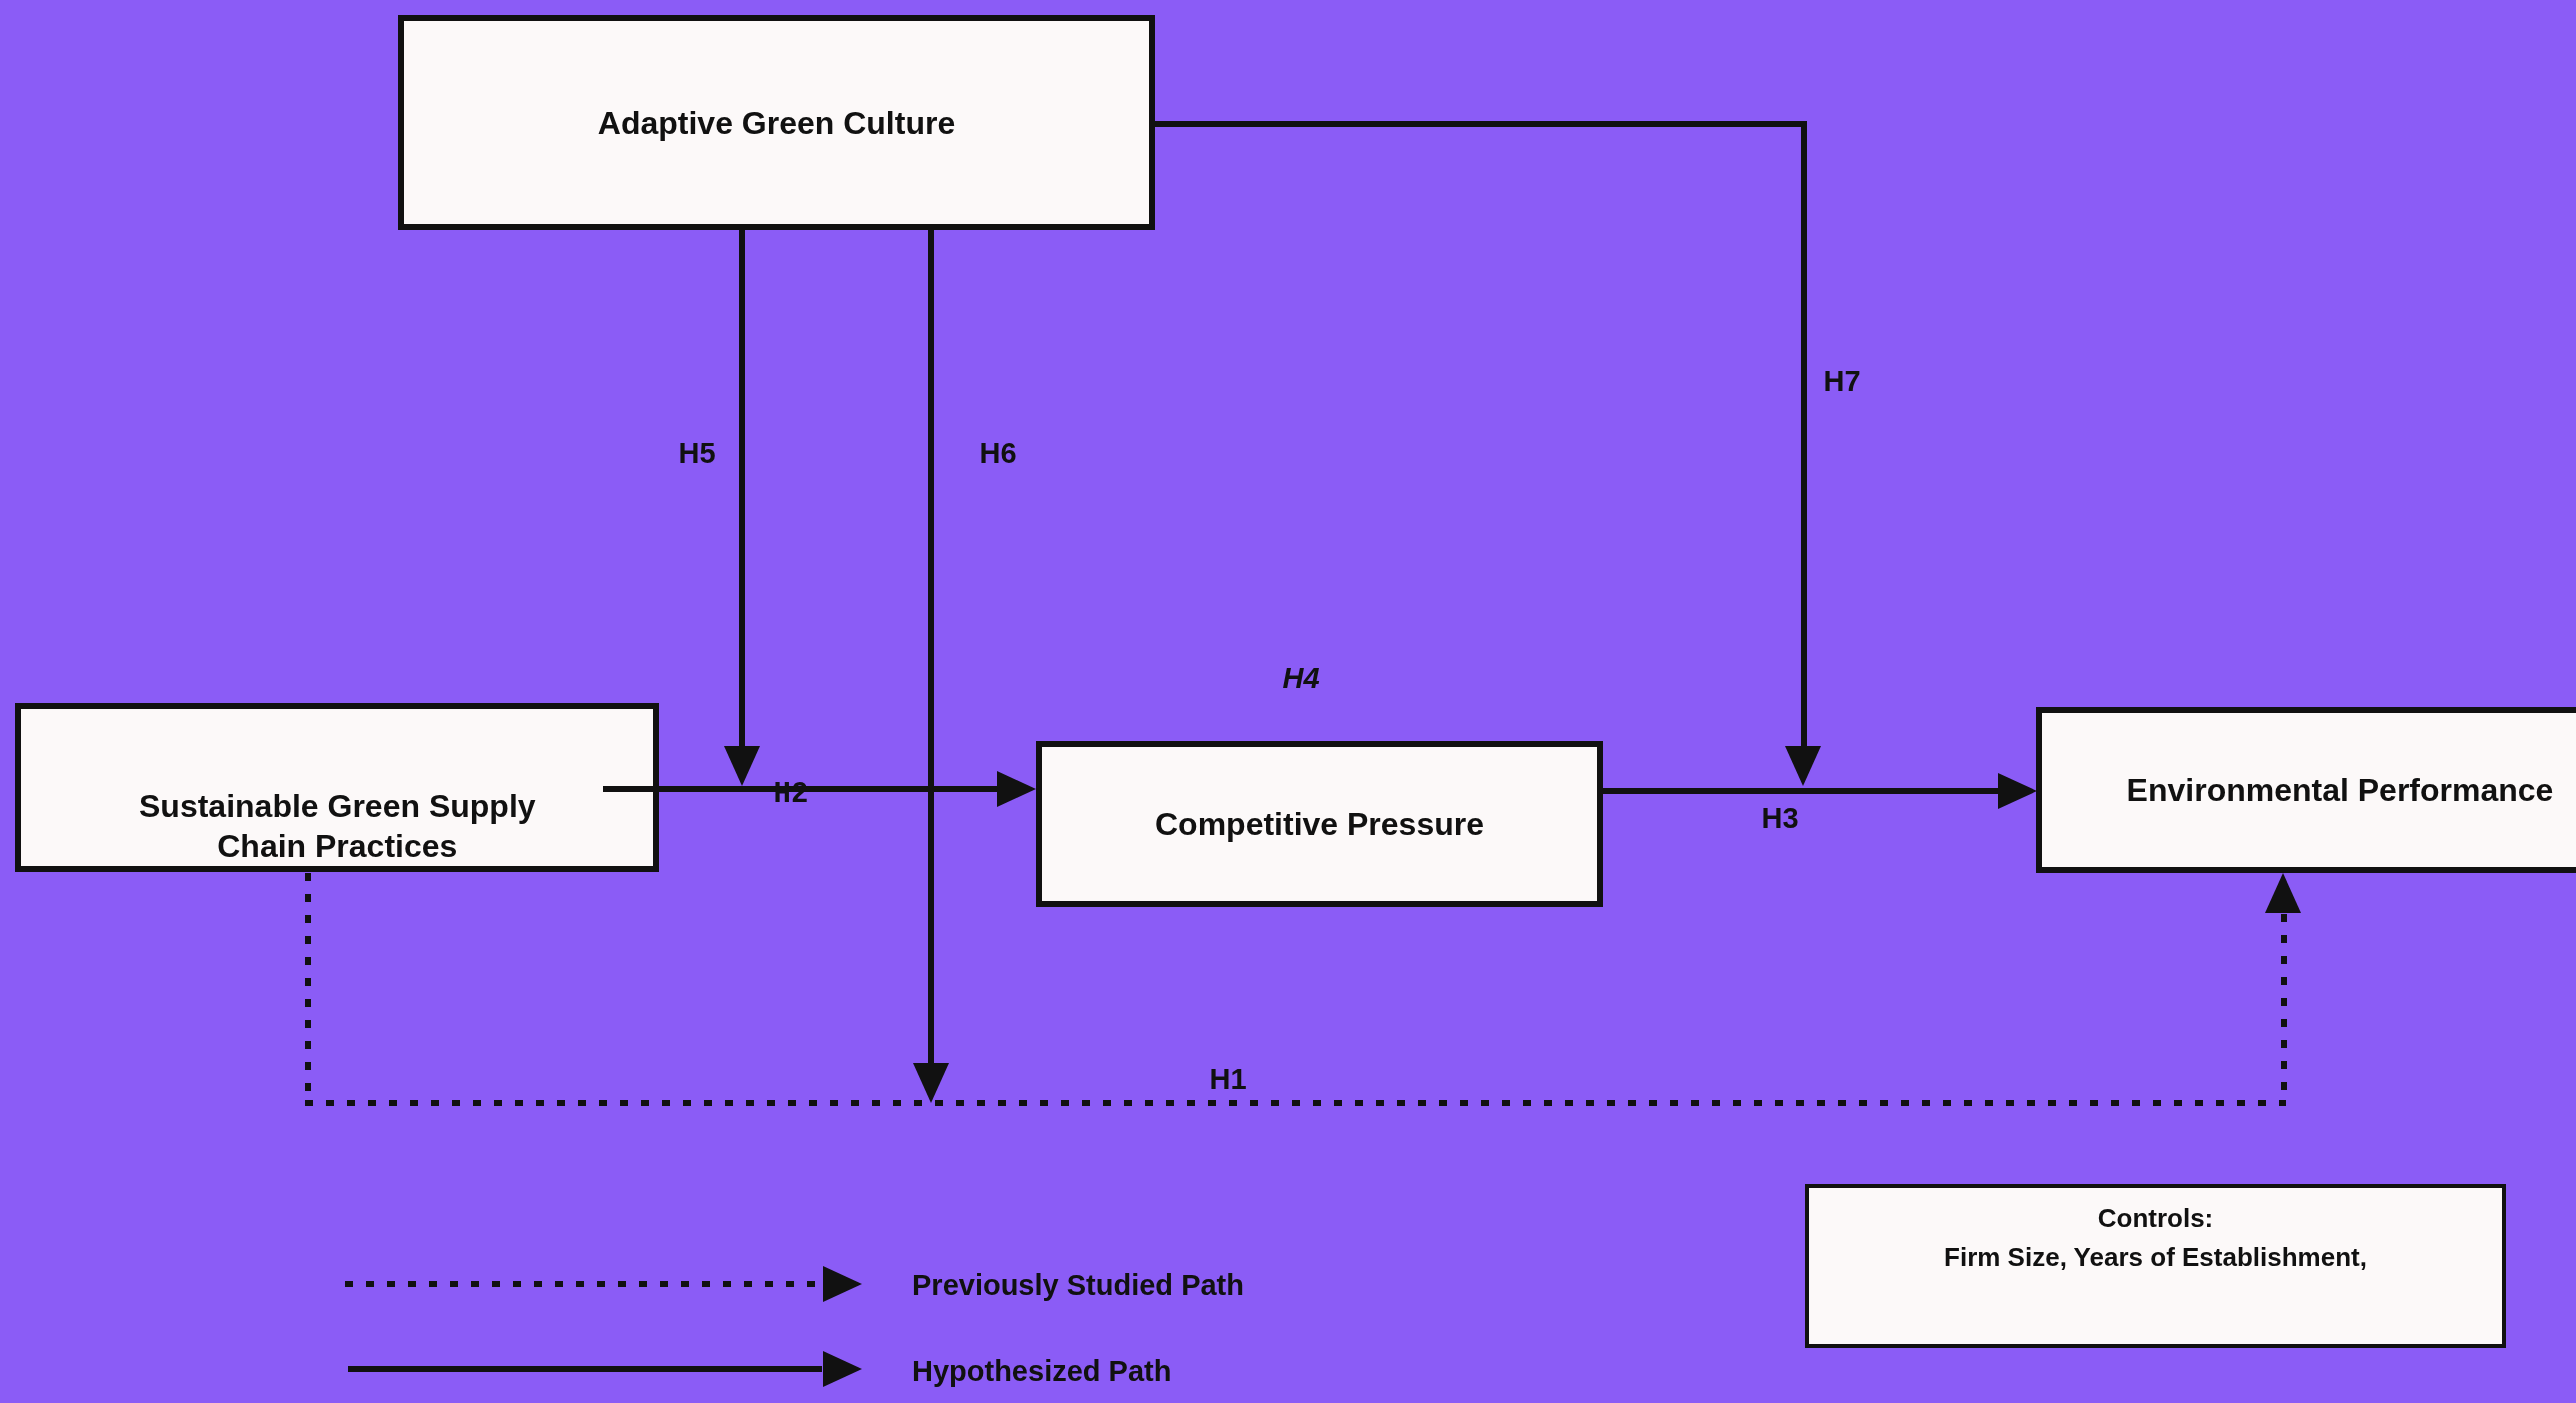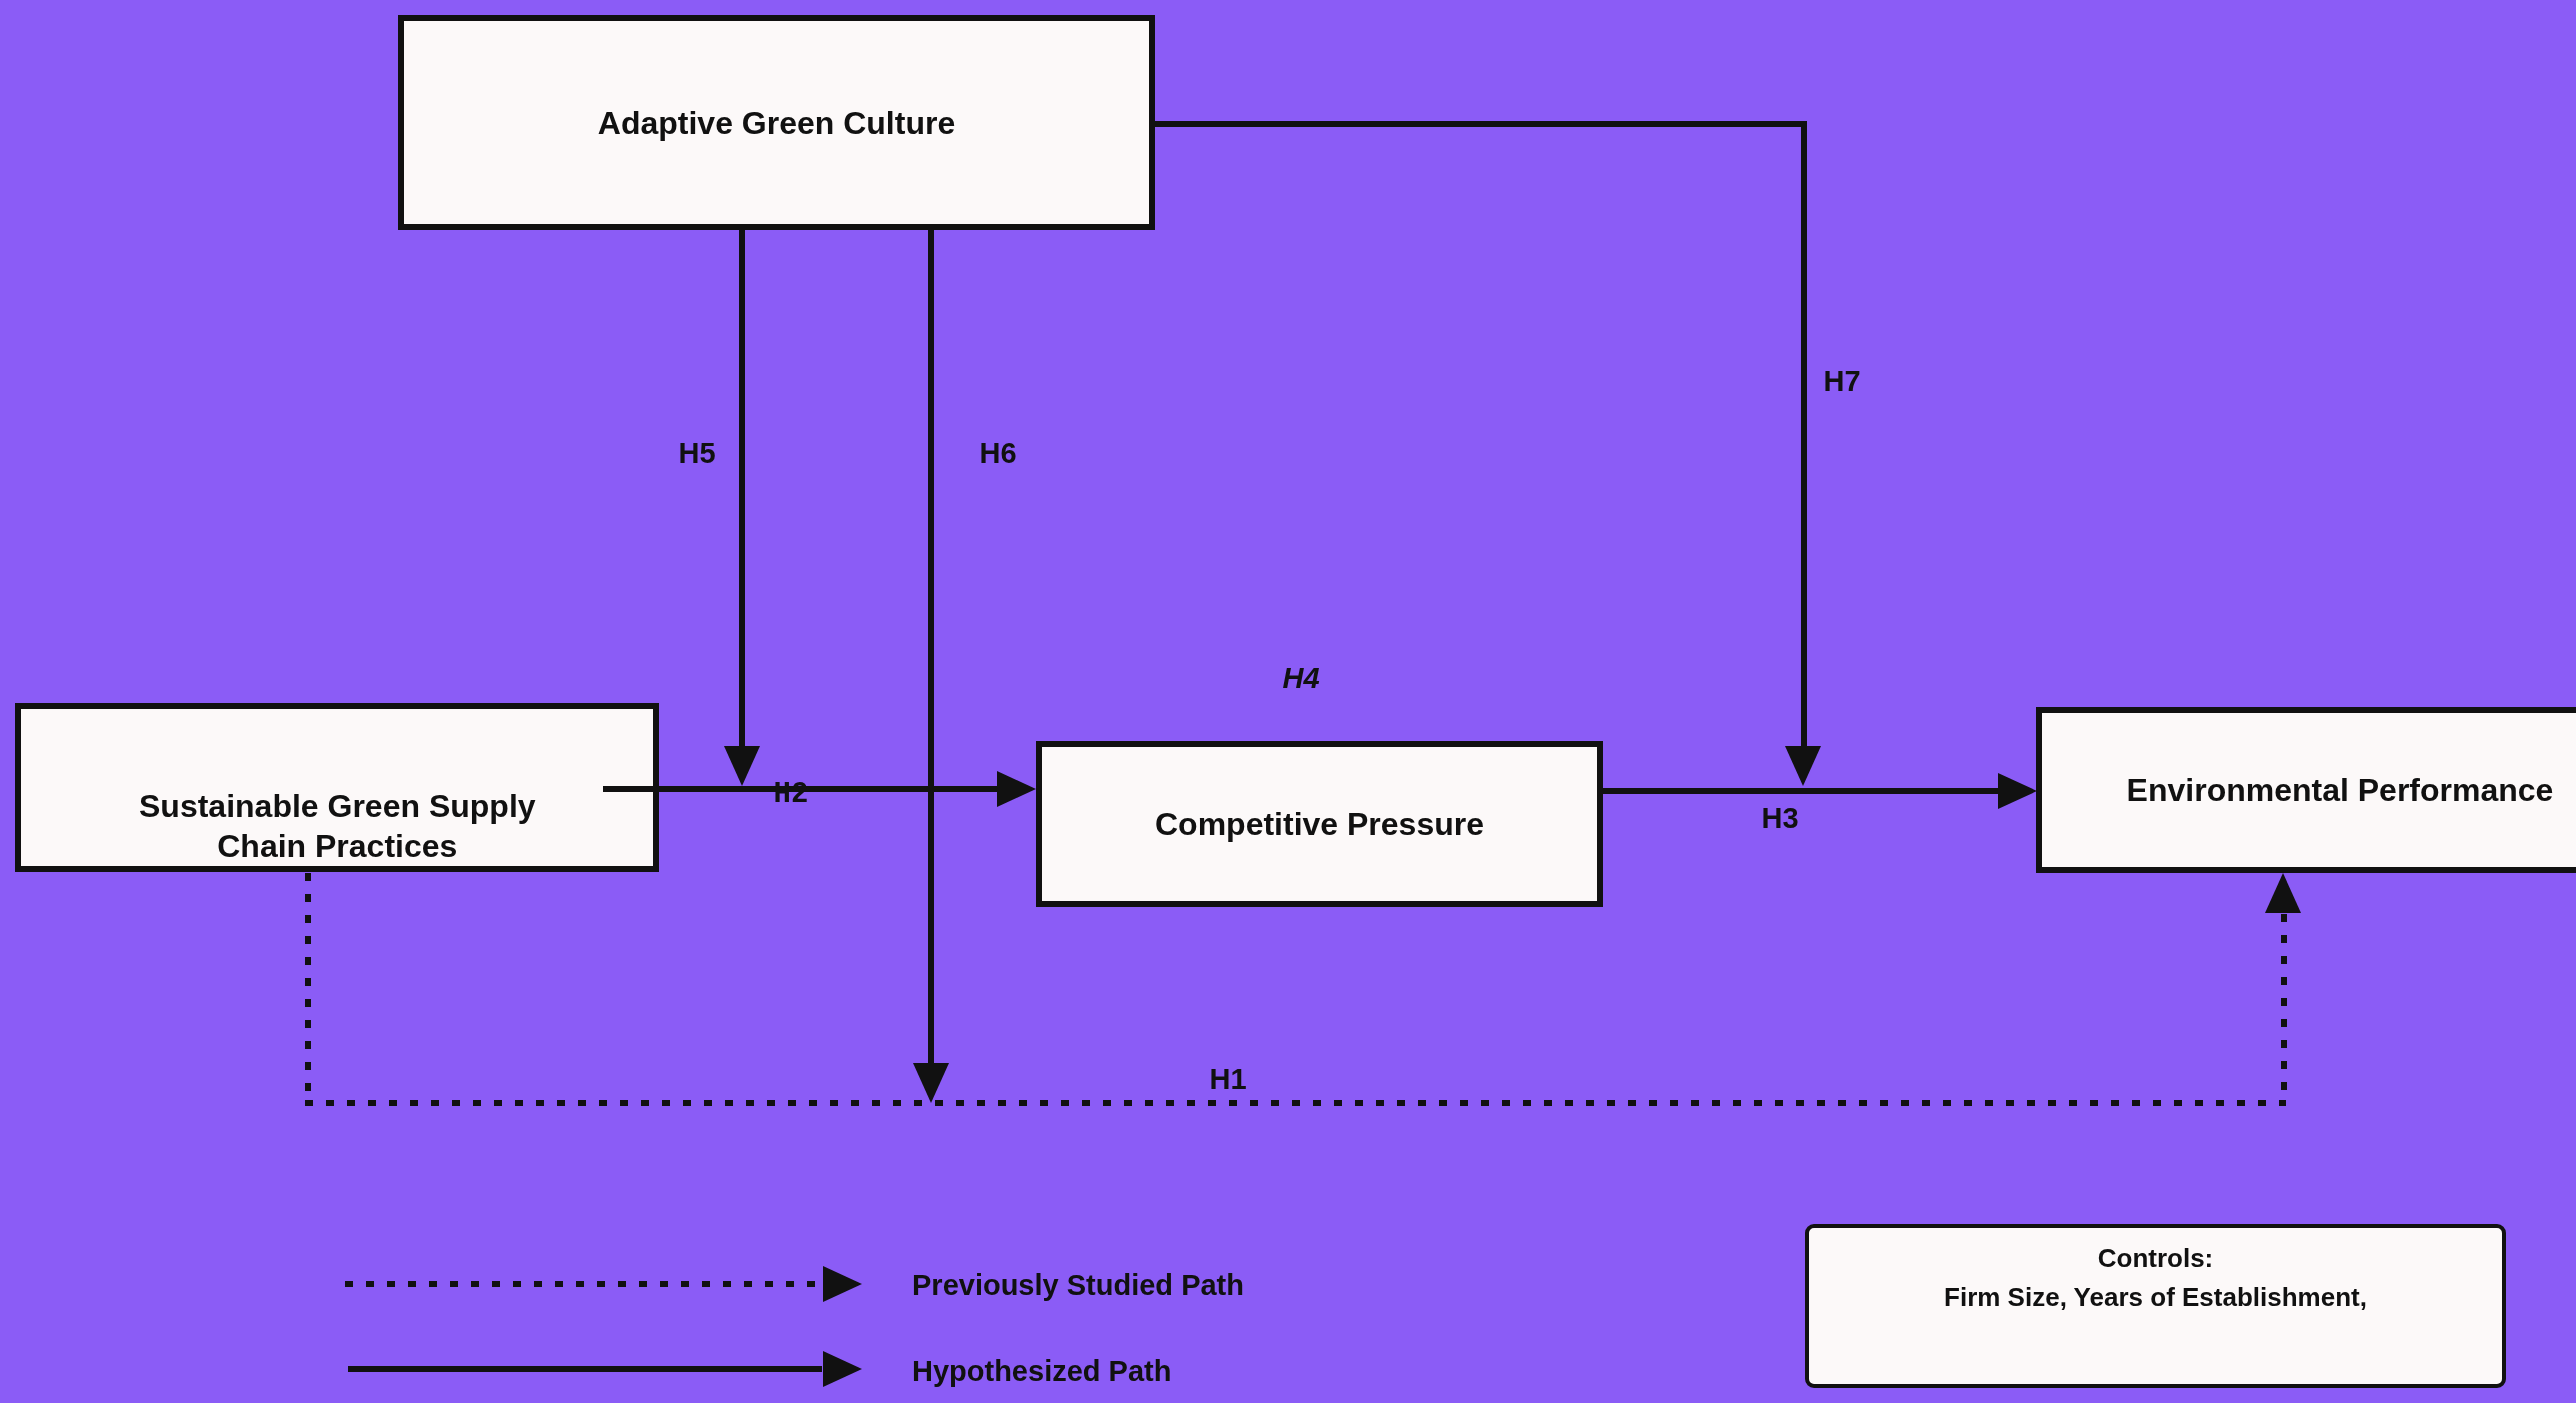--- a/index.html
+++ b/index.html
@@ -34,24 +34,23 @@
     font-weight:bold;
     line-height:1.25;
     max-width:458px;
   }
   #box-agc{left:398px;top:15.3px;width:757px;height:215px;}
   #box-sgscp{left:15.3px;top:703px;width:644px;height:169px;align-items:flex-end;}
   #box-cp{left:1036px;top:741px;width:567px;height:166px;}
   #box-ep{left:2036px;top:707px;width:608px;height:166px;}
   #box-ep .node-label{max-width:499px;}
   #box-controls{
-    left:1805px;top:1224px;width:701px;height:164px;
+    left:1805px;top:1184px;width:701px;height:164px;
     border-width:4.9px;
     align-items:flex-start;
-    border-radius:9px;
   }
   .controls-text{
     padding-top:11px;
     width:100%;
     font-size:26px;
     font-weight:bold;
     line-height:1.5;
     text-align:center;
   }
   

